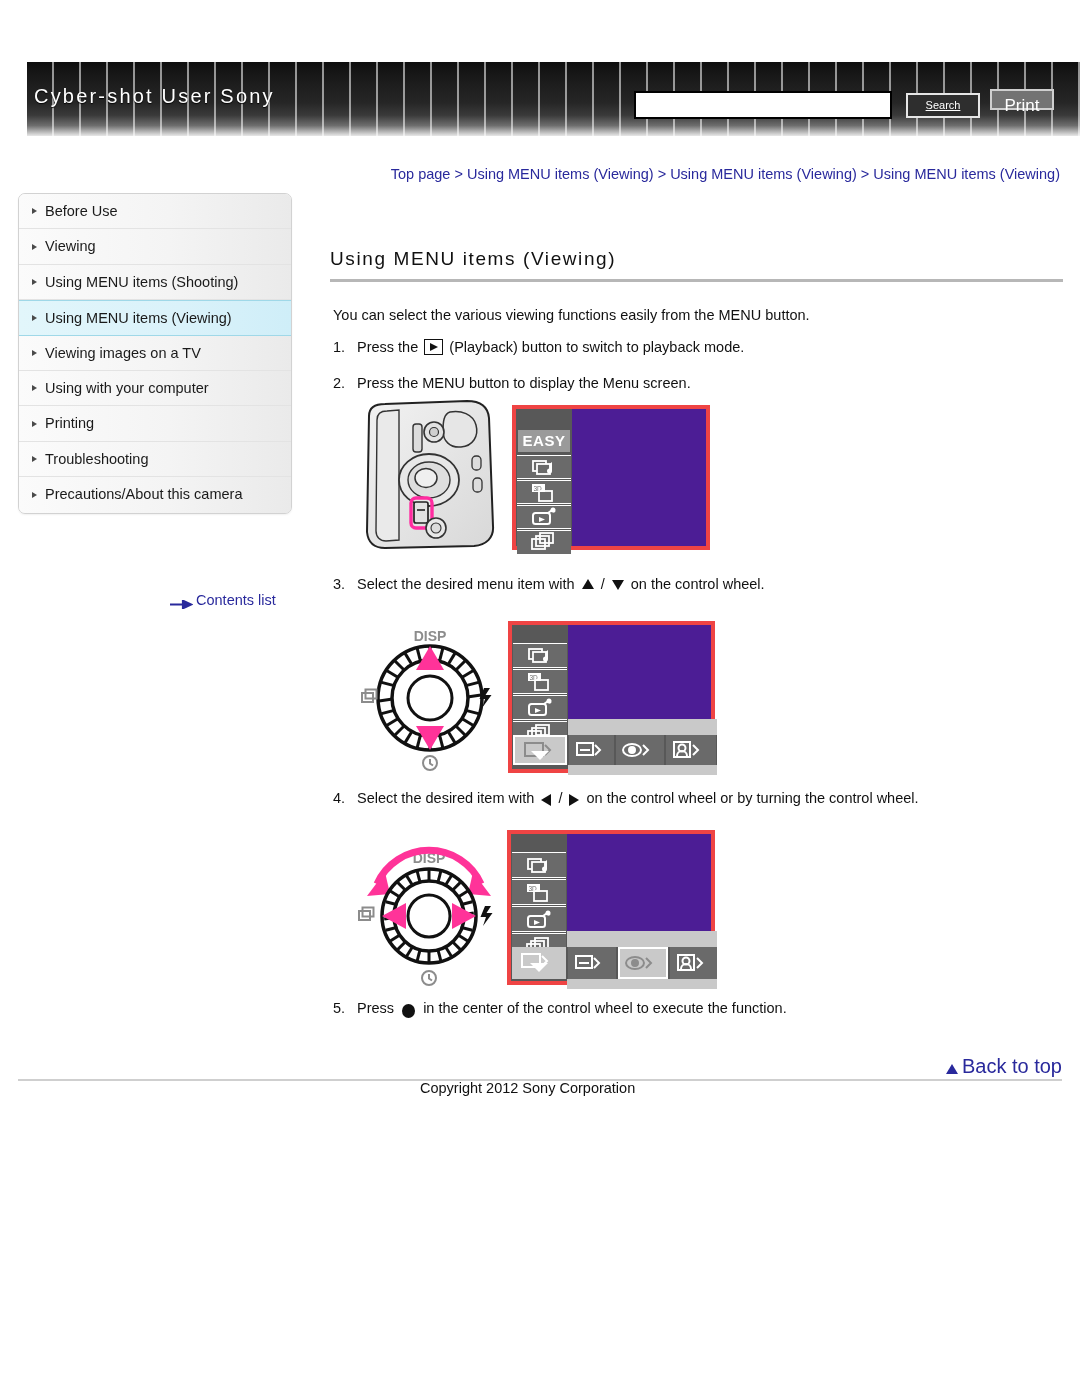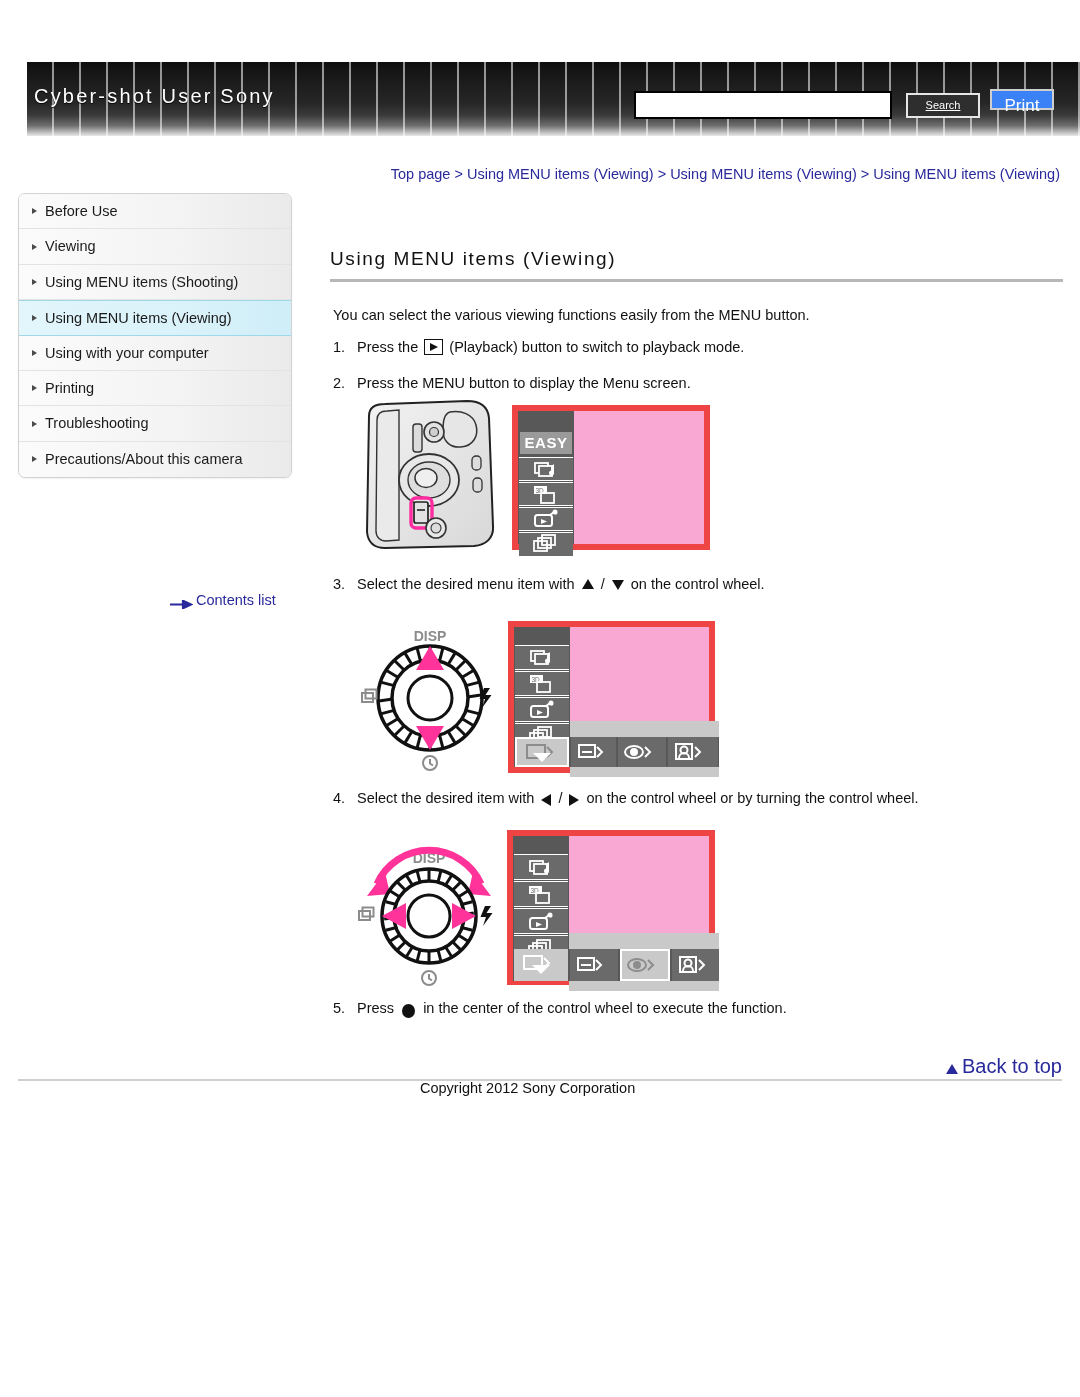--- a/index.html
+++ b/index.html
@@ -63,21 +63,21 @@
     font-family: "Liberation Sans", sans-serif;
     cursor: pointer;
     padding: 0;
     line-height: 21px;
     text-decoration: underline;
   }
   .print-button {
     position: absolute;
     left: 963px; top: 27px;
     width: 64px; height: 21px;
-    background: #3b82f6;
+    background: #737373;
     border: 2px solid #cfcfcf;
     color: #ffffff;
     font-size: 17px;
     font-family: "Liberation Sans", sans-serif;
     cursor: pointer;
     padding: 0;
     line-height: 29px;
     text-align: center;
   }
 
@@ -232,22 +232,22 @@
     background: #111;
     top: 2px; margin: 0 4px;
   }
 
   
   .figure { position: absolute; }
 
   
   .lcd {
     position: absolute;
-    background: #f9a8d4;
-    border: 6px solid #ef4444;
+    background: #4c1d95;
+    border: 4px solid #ef4444;
   }
   .lcd-col {
     position: absolute;
     left: 0; top: 0;
     width: 56px; height: 100%;
     background: #585858;
   }
   .lcd-cell {
     position: absolute;
     left: 1px;
@@ -333,20 +333,21 @@
   <button class="print-button">Print</button>
 </div>
 
 <div class="breadcrumb">Top page &gt; Using MENU items (Viewing) &gt; Using MENU items (Viewing) &gt; Using MENU items (Viewing)</div>
 
 <div class="sidebar" id="sidebar">
     <div class="nav-item"><span class="nav-arrow"></span><span>Before Use</span></div>
     <div class="nav-item"><span class="nav-arrow"></span><span>Viewing</span></div>
     <div class="nav-item"><span class="nav-arrow"></span><span>Using MENU items (Shooting)</span></div>
     <div class="nav-item active"><span class="nav-arrow"></span><span>Using MENU items (Viewing)</span></div>
+    <div class="nav-item"><span class="nav-arrow"></span><span>Viewing images on a TV</span></div>
     <div class="nav-item"><span class="nav-arrow"></span><span>Using with your computer</span></div>
     <div class="nav-item"><span class="nav-arrow"></span><span>Printing</span></div>
     <div class="nav-item"><span class="nav-arrow"></span><span>Troubleshooting</span></div>
     <div class="nav-item"><span class="nav-arrow"></span><span>Precautions/About this camera</span></div>
   </div>
 
 <div class="contents-list">
   <span class="arrow-right-ico">
     <svg width="23" height="9" viewBox="0 0 23 9">
         <path d="M0 4.5 H15 M13 0.8 L21 4.5 L13 8.2 Z" stroke="#29299c" stroke-width="2.2" fill="#29299c"></path>

